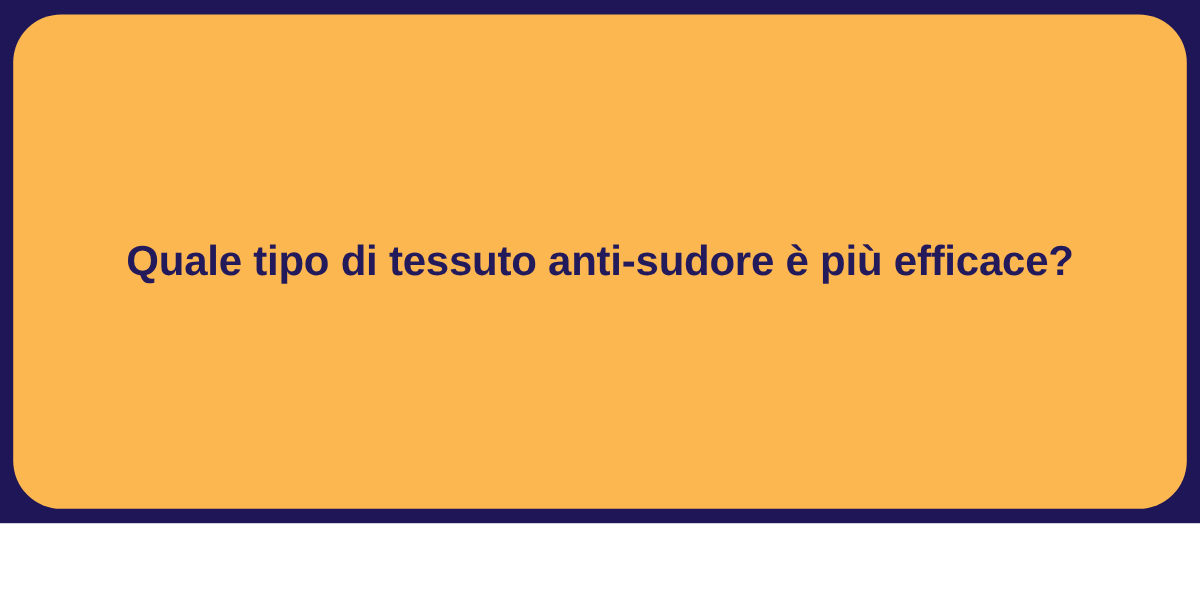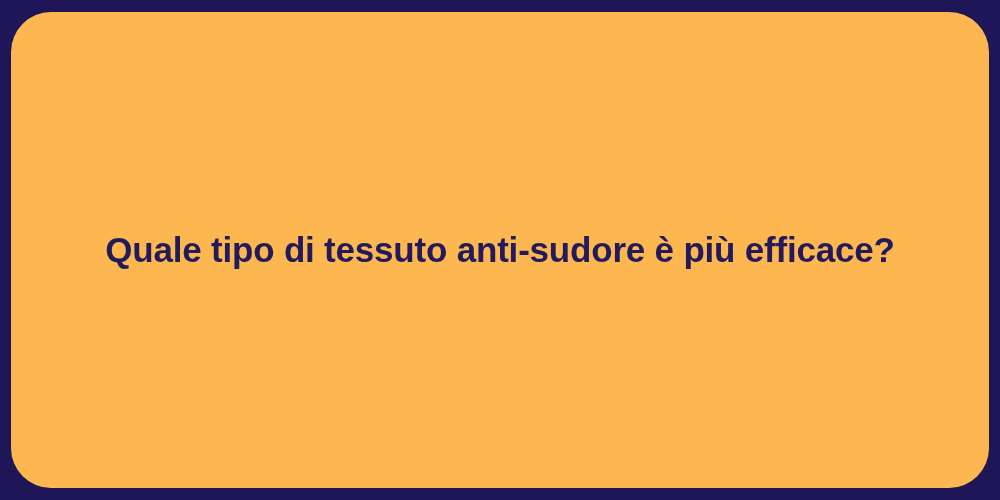--- a/index.html
+++ b/index.html
@@ -11,21 +11,21 @@
   body {
     width: 1000px;
     height: 500px;
     overflow: hidden;
     font-family: "Liberation Sans", "DejaVu Sans", sans-serif;
   }
 
   .canvas {
     position: relative;
     width: 1000px;
-    height: 500px;
+    height: 436px;
     background: #1e1656;
     box-sizing: border-box;
   }
 
   .card-panel {
     position: absolute;
     left: 11px;
     top: 12px;
     right: 11px;
     bottom: 12px;

